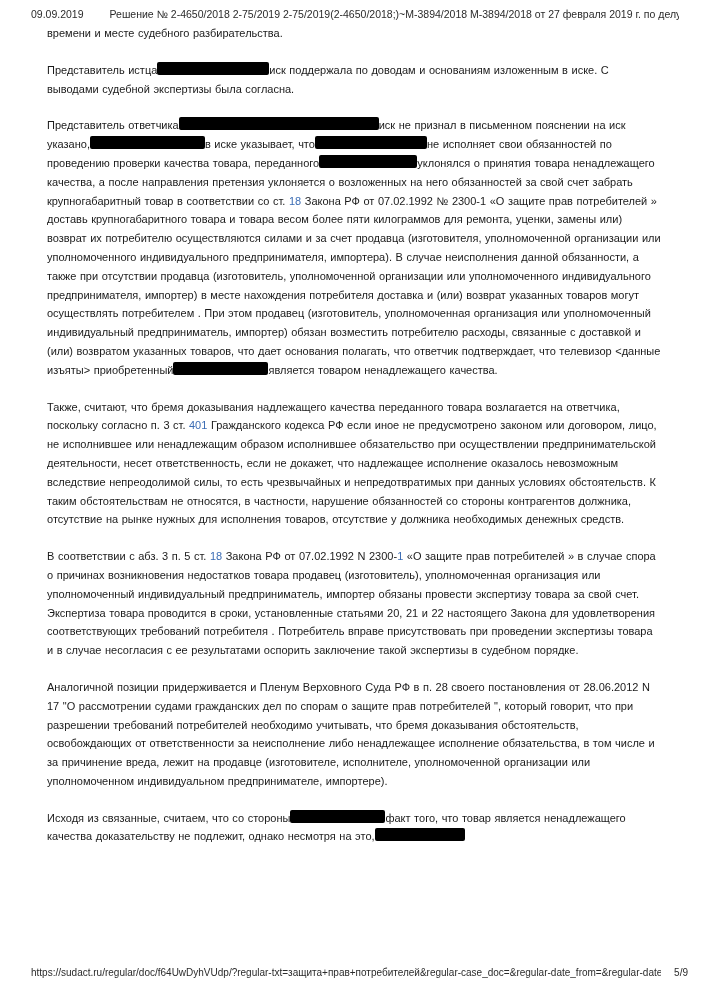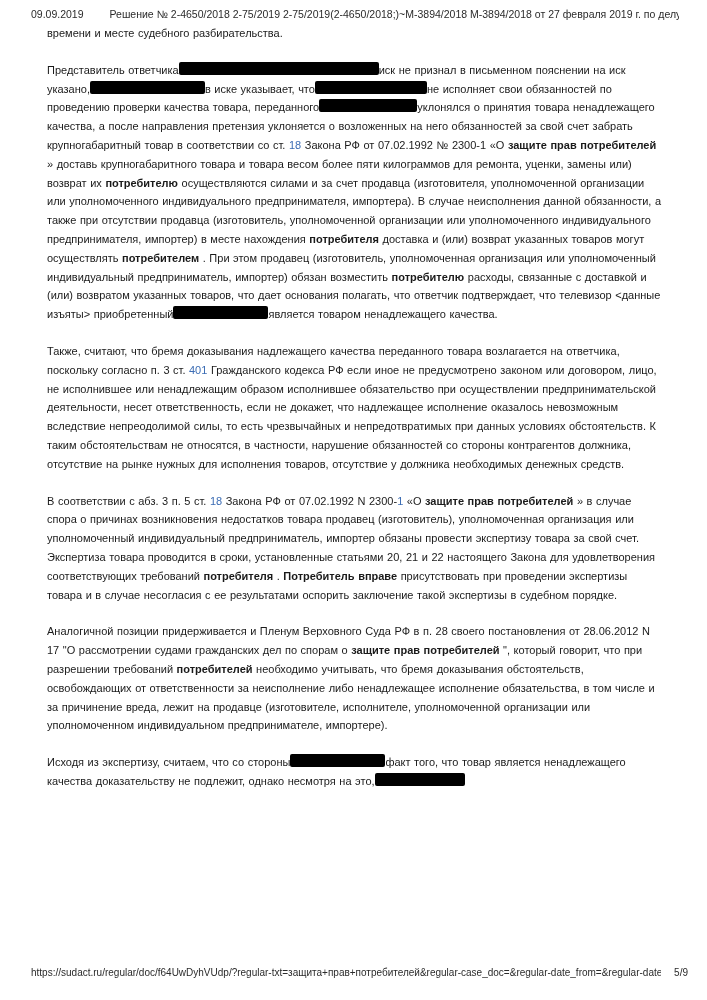--- a/index.html
+++ b/index.html
@@ -19,21 +19,21 @@
     padding-left:26px;
   }
   .doc-body{
     position:absolute;top:24px;left:47px;width:615px;
   }
   .para{
     margin:0 0 18px 0;
     font-size:11px;line-height:18.8px;
     text-align:left;word-spacing:0.5px;
   }
-  .bold{font-weight:700;}
+  .bold{font-weight:400;}
   .doclink{
     color:#3b6cb4;cursor:pointer;
   }
   .redact{
     display:inline-block;height:13px;background:#000;
     border-radius:2px;vertical-align:-1px;
   }
   .print-footer{
     position:absolute;left:31px;right:19px;bottom:22px;
     display:flex;justify-content:space-between;align-items:flex-end;
@@ -45,23 +45,24 @@
 </head>
 <body>
 
 <div class="print-header">
   <span class="hdr-date">09.09.2019</span>
   <span class="hdr-title">Решение № 2-4650/2018 2-75/2019 2-75/2019(2-4650/2018;)~М-3894/2018 М-3894/2018 от 27 февраля 2019 г. по делу № 2-4...</span>
 </div>
 
 <div class="doc-body">
     <p class="para"><span class="">времени и месте судебного разбирательства.</span></p>
+    <p class="para"><span class="">Представитель истца</span><span class="redact" style="width: 112px; background: rgb(0, 0, 0);"></span><span class="">иск поддержала по доводам и основаниям изложенным в иске. С выводами судебной экспертизы была согласна.</span></p>
     <p class="para"><span class="">Представитель ответчика</span><span class="redact" style="width: 200px; background: rgb(0, 0, 0);"></span><span class="">иск не признал в письменном пояснении на иск указано,</span><span class="redact" style="width: 115px; background: rgb(0, 0, 0);"></span><span class="">в иске указывает, что</span><span class="redact" style="width: 112px; background: rgb(0, 0, 0);"></span><span class="">не исполняет свои обязанностей по проведению проверки качества товара, переданного</span><span class="redact" style="width: 98px; background: rgb(0, 0, 0);"></span><span class="">уклонялся о принятия товара ненадлежащего качества, а после направления претензия уклоняется о возложенных на него обязанностей за свой счет забрать крупногабаритный товар в соответствии со ст. </span><a class="doclink" style="color: rgb(59, 108, 180);">18</a><span class=""> Закона РФ от 07.02.1992 № 2300-1 «О </span><span class="bold">защите прав потребителей</span><span class=""> » доставь крупногабаритного товара и товара весом более пяти килограммов для ремонта, уценки, замены или) возврат их </span><span class="bold">потребителю</span><span class=""> осуществляются силами и за счет продавца (изготовителя, уполномоченной организации или уполномоченного индивидуального предпринимателя, импортера). В случае неисполнения данной обязанности, а также при отсутствии продавца (изготовитель, уполномоченной организации или уполномоченного индивидуального предпринимателя, импортер) в месте нахождения </span><span class="bold">потребителя</span><span class=""> доставка и (или) возврат указанных товаров могут осуществлять </span><span class="bold">потребителем</span><span class=""> . При этом продавец (изготовитель, уполномоченная организация или уполномоченный индивидуальный предприниматель, импортер) обязан возместить </span><span class="bold">потребителю</span><span class=""> расходы, связанные с доставкой и (или) возвратом указанных товаров, что дает основания полагать, что ответчик подтверждает, что телевизор &lt;данные изъяты&gt; приобретенный</span><span class="redact" style="width: 95px; background: rgb(0, 0, 0);"></span><span class="">является товаром ненадлежащего качества.</span></p>
     <p class="para"><span class="">Также, считают, что бремя доказывания надлежащего качества переданного товара возлагается на ответчика, поскольку согласно п. 3 ст. </span><a class="doclink" style="color: rgb(59, 108, 180);">401</a><span class=""> Гражданского кодекса РФ если иное не предусмотрено законом или договором, лицо, не исполнившее или ненадлежащим образом исполнившее обязательство при осуществлении предпринимательской деятельности, несет ответственность, если не докажет, что надлежащее исполнение оказалось невозможным вследствие непреодолимой силы, то есть чрезвычайных и непредотвратимых при данных условиях обстоятельств. К таким обстоятельствам не относятся, в частности, нарушение обязанностей со стороны контрагентов должника, отсутствие на рынке нужных для исполнения товаров, отсутствие у должника необходимых денежных средств.</span></p>
     <p class="para"><span class="">В соответствии с абз. 3 п. 5 ст. </span><a class="doclink" style="color: rgb(59, 108, 180);">18</a><span class=""> Закона РФ от 07.02.1992 N 2300-</span><a class="doclink" style="color: rgb(59, 108, 180);">1</a><span class=""> «О </span><span class="bold">защите прав потребителей</span><span class=""> » в случае спора о причинах возникновения недостатков товара продавец (изготовитель), уполномоченная организация или уполномоченный индивидуальный предприниматель, импортер обязаны провести экспертизу товара за свой счет. Экспертиза товара проводится в сроки, установленные статьями 20, 21 и 22 настоящего Закона для удовлетворения соответствующих требований </span><span class="bold">потребителя</span><span class=""> . </span><span class="bold">Потребитель вправе</span><span class=""> присутствовать при проведении экспертизы товара и в случае несогласия с ее результатами оспорить заключение такой экспертизы в судебном порядке.</span></p>
     <p class="para"><span class="">Аналогичной позиции придерживается и Пленум Верховного Суда РФ в п. 28 своего постановления от 28.06.2012 N 17 "О рассмотрении судами гражданских дел по спорам о </span><span class="bold">защите прав потребителей</span><span class=""> ", который говорит, что при разрешении требований </span><span class="bold">потребителей</span><span class=""> необходимо учитывать, что бремя доказывания обстоятельств, освобождающих от ответственности за неисполнение либо ненадлежащее исполнение обязательства, в том числе и за причинение вреда, лежит на продавце (изготовителе, исполнителе, уполномоченной организации или уполномоченном индивидуальном предпринимателе, импортере).</span></p>
-    <p class="para"><span class="">Исходя из экспертизу, считаем, что со стороны</span><span class="redact" style="width: 95px; background: rgb(0, 0, 0);"></span><span class="">факт того, что товар является ненадлежащего качества доказательству не подлежит, однако несмотря на это,</span><span class="redact" style="width: 90px; background: rgb(0, 0, 0);"></span></p>
+    <p class="para"><span class="">Исходя из связанные, считаем, что со стороны</span><span class="redact" style="width: 95px; background: rgb(0, 0, 0);"></span><span class="">факт того, что товар является ненадлежащего качества доказательству не подлежит, однако несмотря на это,</span><span class="redact" style="width: 90px; background: rgb(0, 0, 0);"></span></p>
   </div>
 
 <div class="print-footer">
   <span class="ftr-url">https://sudact.ru/regular/doc/f64UwDyhVUdp/?regular-txt=защита+прав+потребителей&amp;regular-case_doc=&amp;regular-date_from=&amp;regular-date_t...</span>
   <span class="ftr-page">5/9</span>
 </div>
 
 </body></html>

